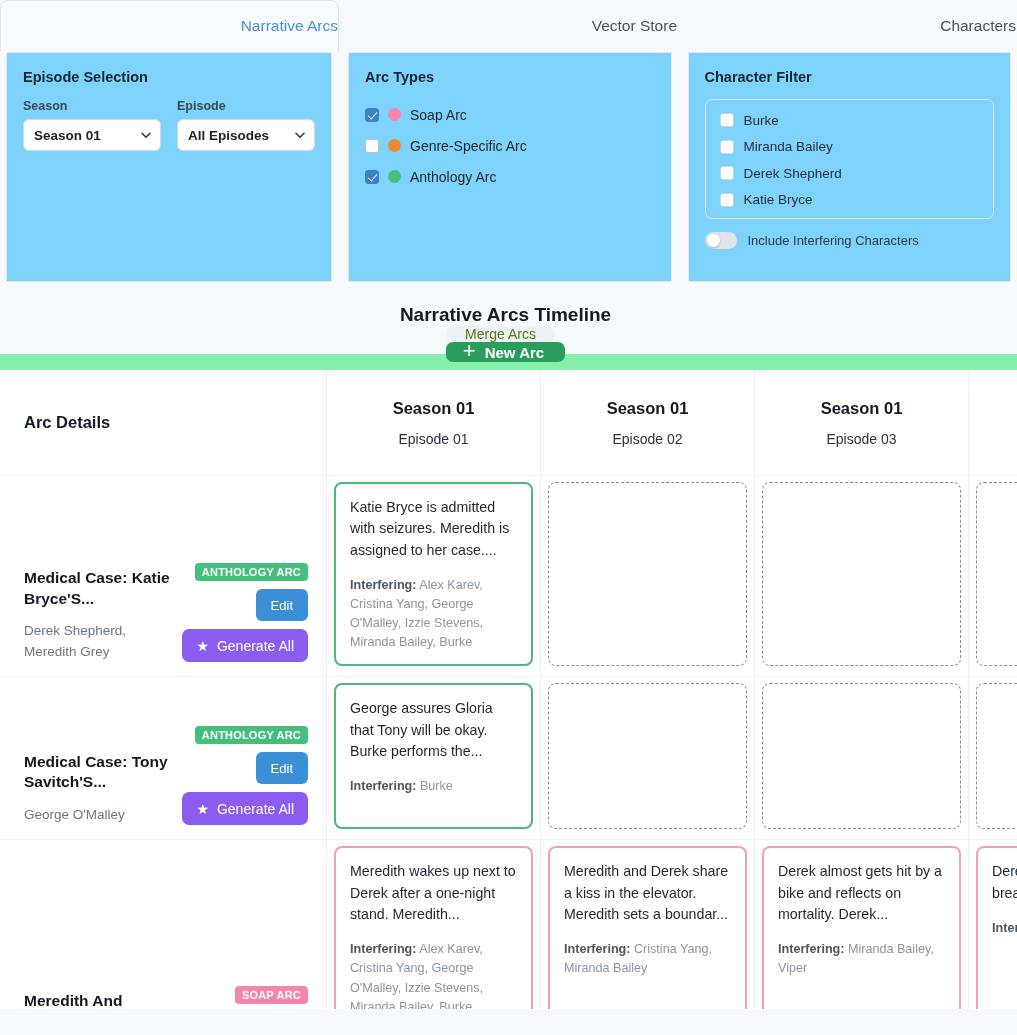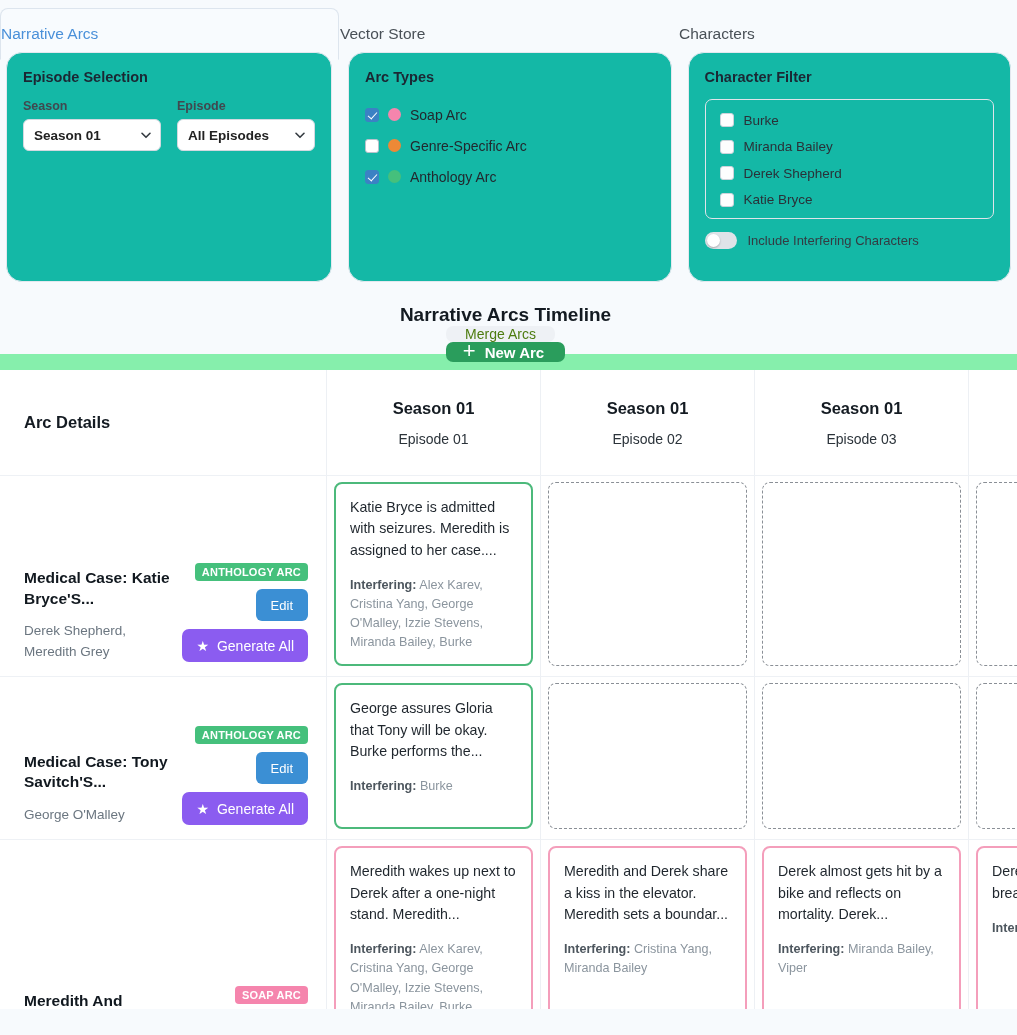--- a/index.html
+++ b/index.html
@@ -15,47 +15,46 @@
   
   .tabbar {
     display: flex;
     height: 52px;
     background: #f7fafd;
   }
   .tab {
     flex: 1 1 0;
     display: flex;
     align-items: center;
-    justify-content: flex-start;
+    justify-content: flex-end;
     font-size: 15.5px;
     color: #495057;
     height: 52px;
     border: 1px solid transparent;
-    margin-top: 8px;
   }
   .tab.active {
     color: #4a90d9;
     background: #f8fbfe;
     border: 1px solid #dde5ee;
     border-bottom-color: transparent;
     border-radius: 8px 8px 0 0;
   }
 
   
   .panels {
     display: flex;
     gap: 16px;
     padding: 0 6px;
     height: 230px;
   }
   .panel {
     flex: 1 1 0;
-    background: #14b8a6;
+    background: #7dd3fc;
     border: 1px solid #e3e8ef;
-    border-radius: 16px;
+    border-radius: 0;
     padding: 16px 16px 14px 16px;
     position: relative;
   }
   .panel-title {
     font-size: 14.5px;
     font-weight: bold;
     color: #1b2733;
     margin-bottom: 14px;
   }
 

